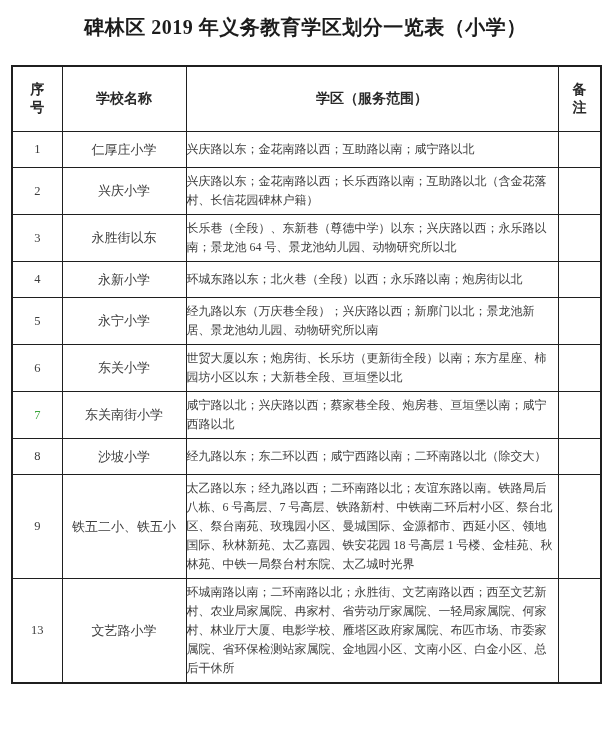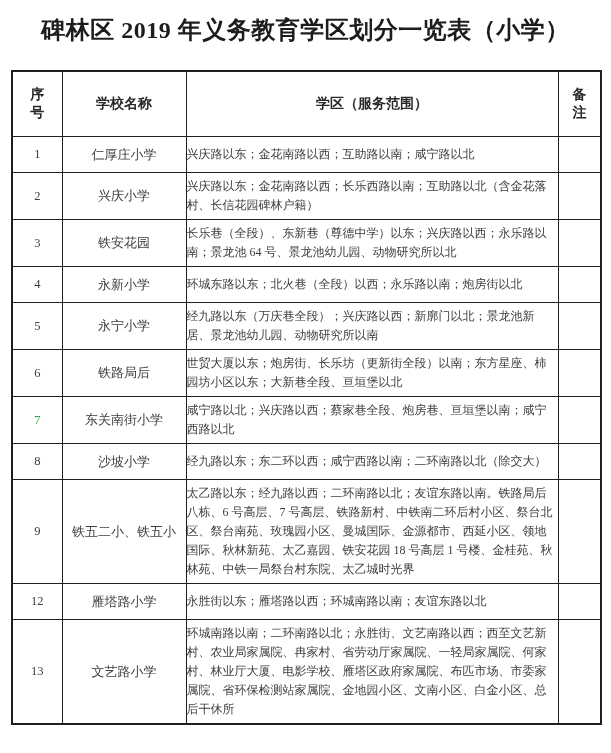--- a/index.html
+++ b/index.html
@@ -9,21 +9,21 @@
     font-family: "Liberation Serif", "DejaVu Serif", serif;
   }
   .page {
     width: 611px;
     min-height: 753px;
     background: #ffffff;
     box-sizing: border-box;
     padding: 8px 11px 10px 11px;
   }
   .doc-title {
-    font-size: 24px;
+    font-size: 20px;
     font-weight: bold;
     color: #1c1c1c;
     text-align: center;
     letter-spacing: 0.5px;
     margin: 6px 0 24px 0;
   }
   table.district-table {
     border-collapse: collapse;
     width: 589px;
     table-layout: fixed;
@@ -102,39 +102,39 @@
           <td class="cell-note"></td>
         </tr>
         <tr>
           <td class="cell-no">2</td>
           <td class="cell-school">兴庆小学</td>
           <td class="cell-district">兴庆路以东；金花南路以西；长乐西路以南；互助路以北（含金花落村、长信花园碑林户籍）</td>
           <td class="cell-note"></td>
         </tr>
         <tr>
           <td class="cell-no">3</td>
-          <td class="cell-school">铁安花园</td>
+          <td class="cell-school">永胜街以东</td>
           <td class="cell-district">长乐巷（全段）、东新巷（尊德中学）以东；兴庆路以西；永乐路以南；景龙池 64 号、景龙池幼儿园、动物研究所以北</td>
           <td class="cell-note"></td>
         </tr>
         <tr>
           <td class="cell-no">4</td>
           <td class="cell-school">永新小学</td>
           <td class="cell-district">环城东路以东；北火巷（全段）以西；永乐路以南；炮房街以北</td>
           <td class="cell-note"></td>
         </tr>
         <tr>
           <td class="cell-no">5</td>
           <td class="cell-school">永宁小学</td>
           <td class="cell-district">经九路以东（万庆巷全段）；兴庆路以西；新廓门以北；景龙池新居、景龙池幼儿园、动物研究所以南</td>
           <td class="cell-note"></td>
         </tr>
         <tr>
           <td class="cell-no">6</td>
-          <td class="cell-school">铁路局后</td>
+          <td class="cell-school">东关小学</td>
           <td class="cell-district">世贸大厦以东；炮房街、长乐坊（更新街全段）以南；东方星座、柿园坊小区以东；大新巷全段、亘垣堡以北</td>
           <td class="cell-note"></td>
         </tr>
         <tr>
           <td class="cell-no" style="color: rgb(58, 164, 58);">7</td>
           <td class="cell-school">东关南街小学</td>
           <td class="cell-district">咸宁路以北；兴庆路以西；蔡家巷全段、炮房巷、亘垣堡以南；咸宁西路以北</td>
           <td class="cell-note"></td>
         </tr>
         <tr>
@@ -143,26 +143,20 @@
           <td class="cell-district">经九路以东；东二环以西；咸宁西路以南；二环南路以北（除交大）</td>
           <td class="cell-note"></td>
         </tr>
         <tr>
           <td class="cell-no">9</td>
           <td class="cell-school">铁五二小、铁五小</td>
           <td class="cell-district">太乙路以东；经九路以西；二环南路以北；友谊东路以南。铁路局后八栋、6 号高层、7 号高层、铁路新村、中铁南二环后村小区、祭台北区、祭台南苑、玫瑰园小区、曼城国际、金源都市、西延小区、领地国际、秋林新苑、太乙嘉园、铁安花园 18 号高层 1 号楼、金桂苑、秋林苑、中铁一局祭台村东院、太乙城时光界</td>
           <td class="cell-note"></td>
         </tr>
         <tr>
-          <td class="cell-no">12</td>
-          <td class="cell-school">雁塔路小学</td>
-          <td class="cell-district">永胜街以东；雁塔路以西；环城南路以南；友谊东路以北</td>
-          <td class="cell-note"></td>
-        </tr>
-        <tr>
           <td class="cell-no">13</td>
           <td class="cell-school">文艺路小学</td>
           <td class="cell-district">环城南路以南；二环南路以北；永胜街、文艺南路以西；西至文艺新村、农业局家属院、冉家村、省劳动厅家属院、一轻局家属院、何家村、林业厅大厦、电影学校、雁塔区政府家属院、布匹市场、市委家属院、省环保检测站家属院、金地园小区、文南小区、白金小区、总后干休所</td>
           <td class="cell-note"></td>
         </tr>
       </tbody>
   </table>
 
 </div>
 

